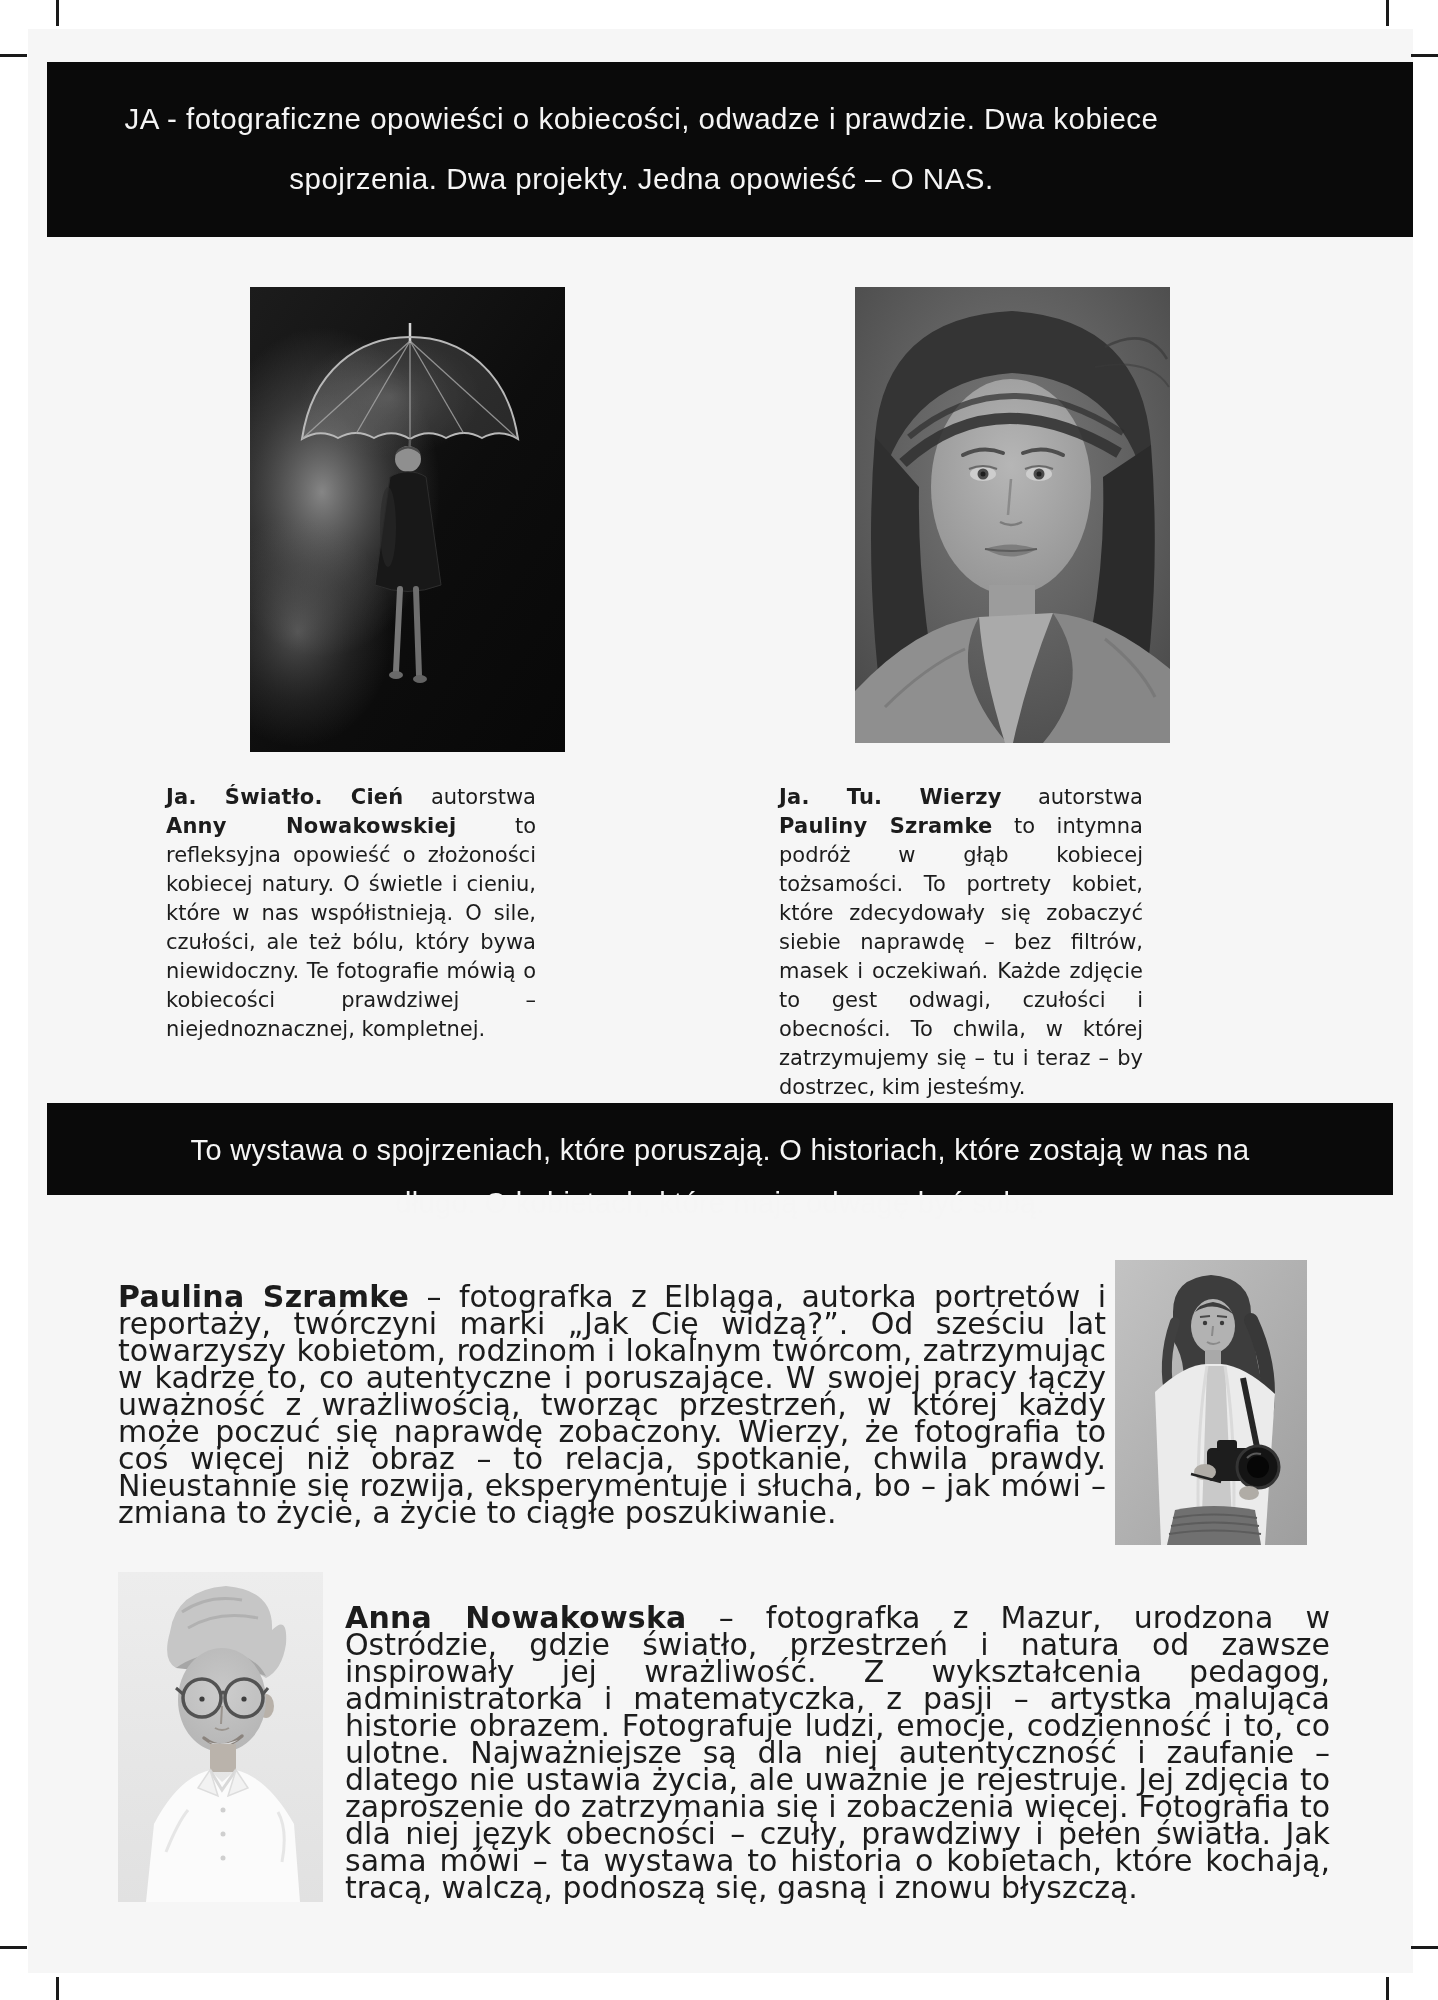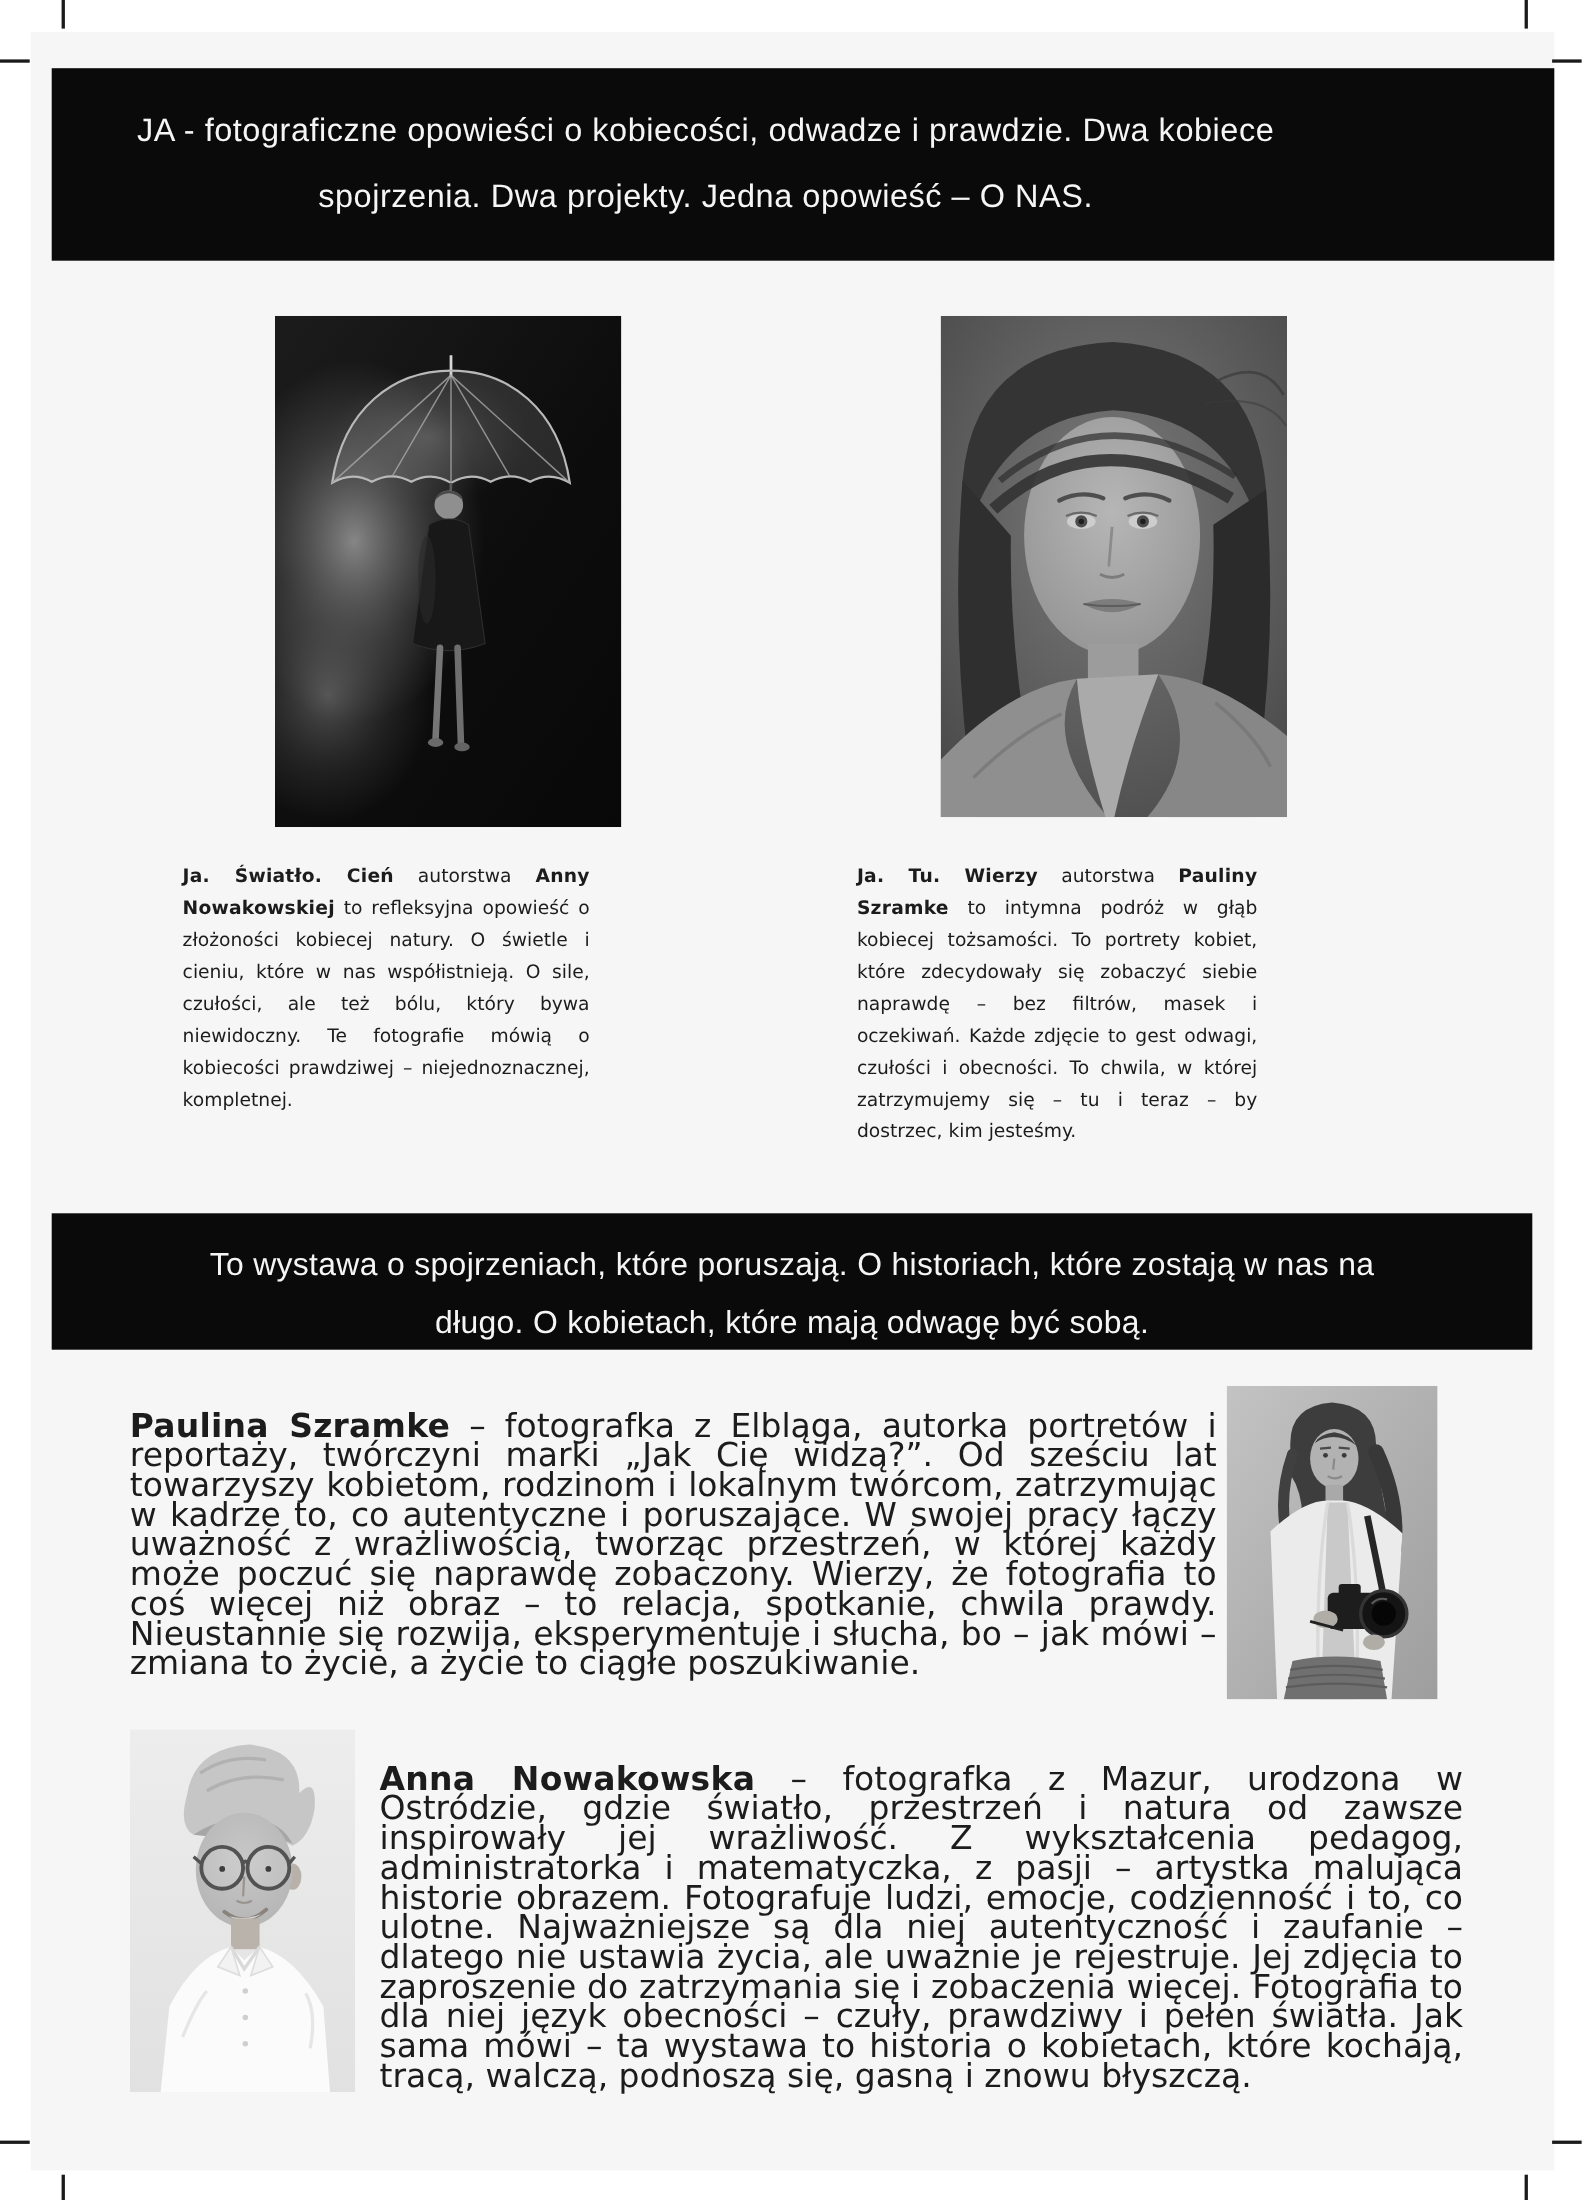--- a/index.html
+++ b/index.html
@@ -22,30 +22,30 @@
     font-family:"Liberation Sans","DejaVu Sans",sans-serif;
     font-weight:300;
   }
   .banner-top{
     left:47px;top:62px;width:1366px;height:175px;
     font-size:29.5px;line-height:60px;letter-spacing:.5px;
     box-sizing:border-box;padding:27px 250px 0 73px;
     text-align:center;
   }
   .banner-mid{
-    left:47px;top:1103px;width:1346px;height:124px;
+    left:47px;top:1103px;width:1346px;height:92px;
     font-size:29px;line-height:53px;letter-spacing:.3px;
     box-sizing:border-box;padding:21px 130px 0 130px;
     text-align:center;
   }
   .photo{position:absolute;overflow:hidden;}
   .photo svg{display:block;width:100%;height:100%;}
   .proj-col{
     position:absolute;width:370px;
-    font-size:17px;line-height:29px;
+    font-size:21px;line-height:29px;
     text-align:justify;text-justify:inter-word;
   }
   .proj-col b, .bio b{font-weight:700;letter-spacing:.2px;}
   .bio{
     position:absolute;
     font-size:30px;line-height:27px;
     text-align:justify;text-justify:inter-word;
   }
 </style>
 </head>

